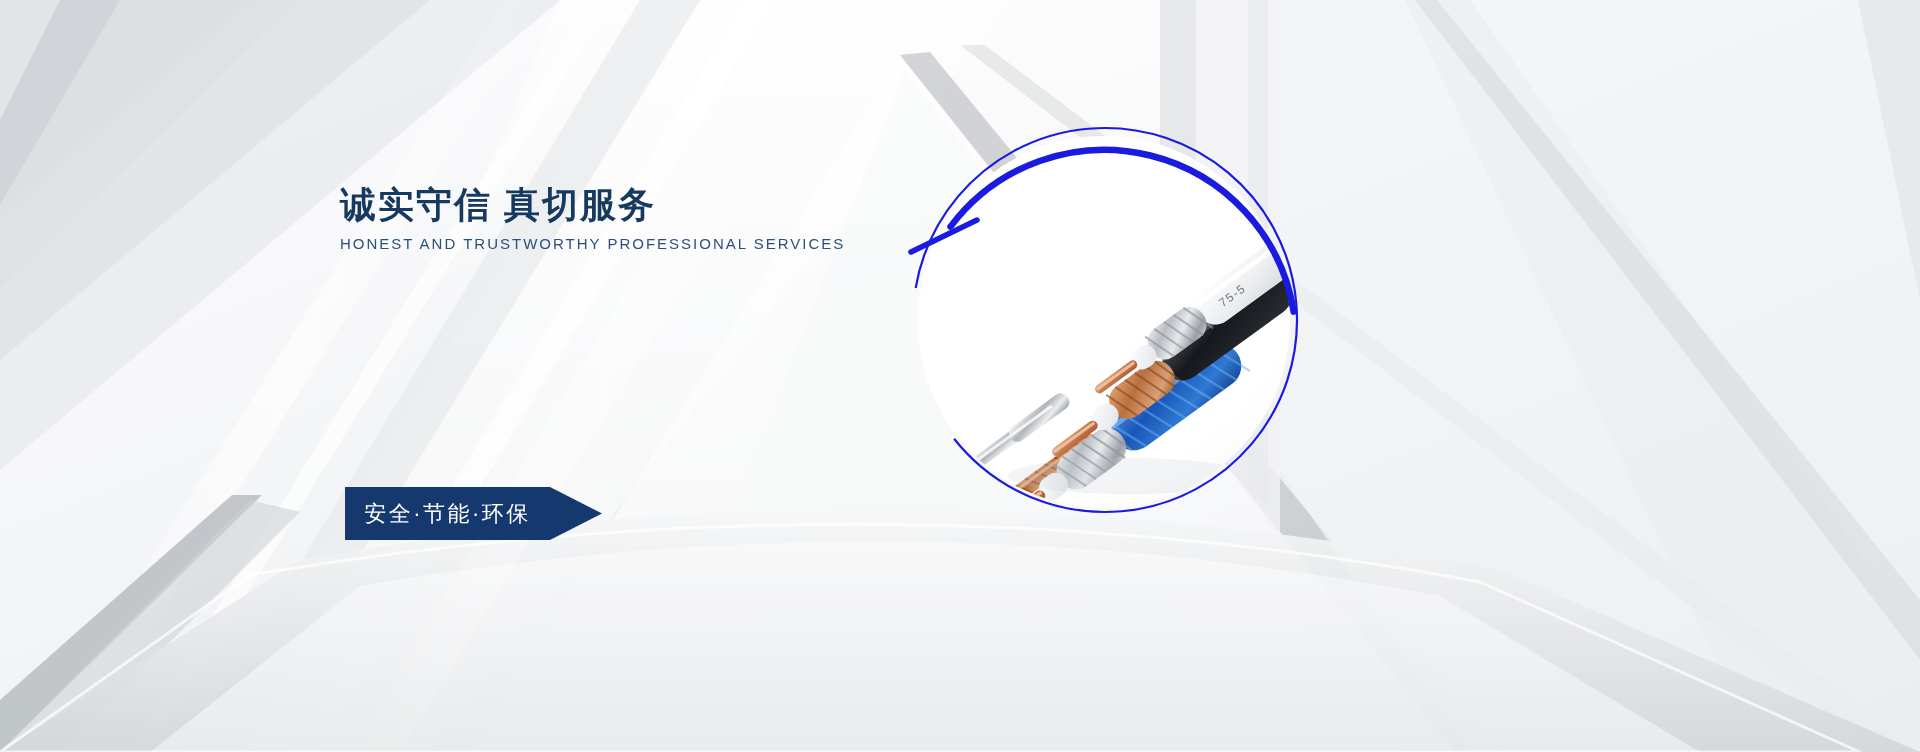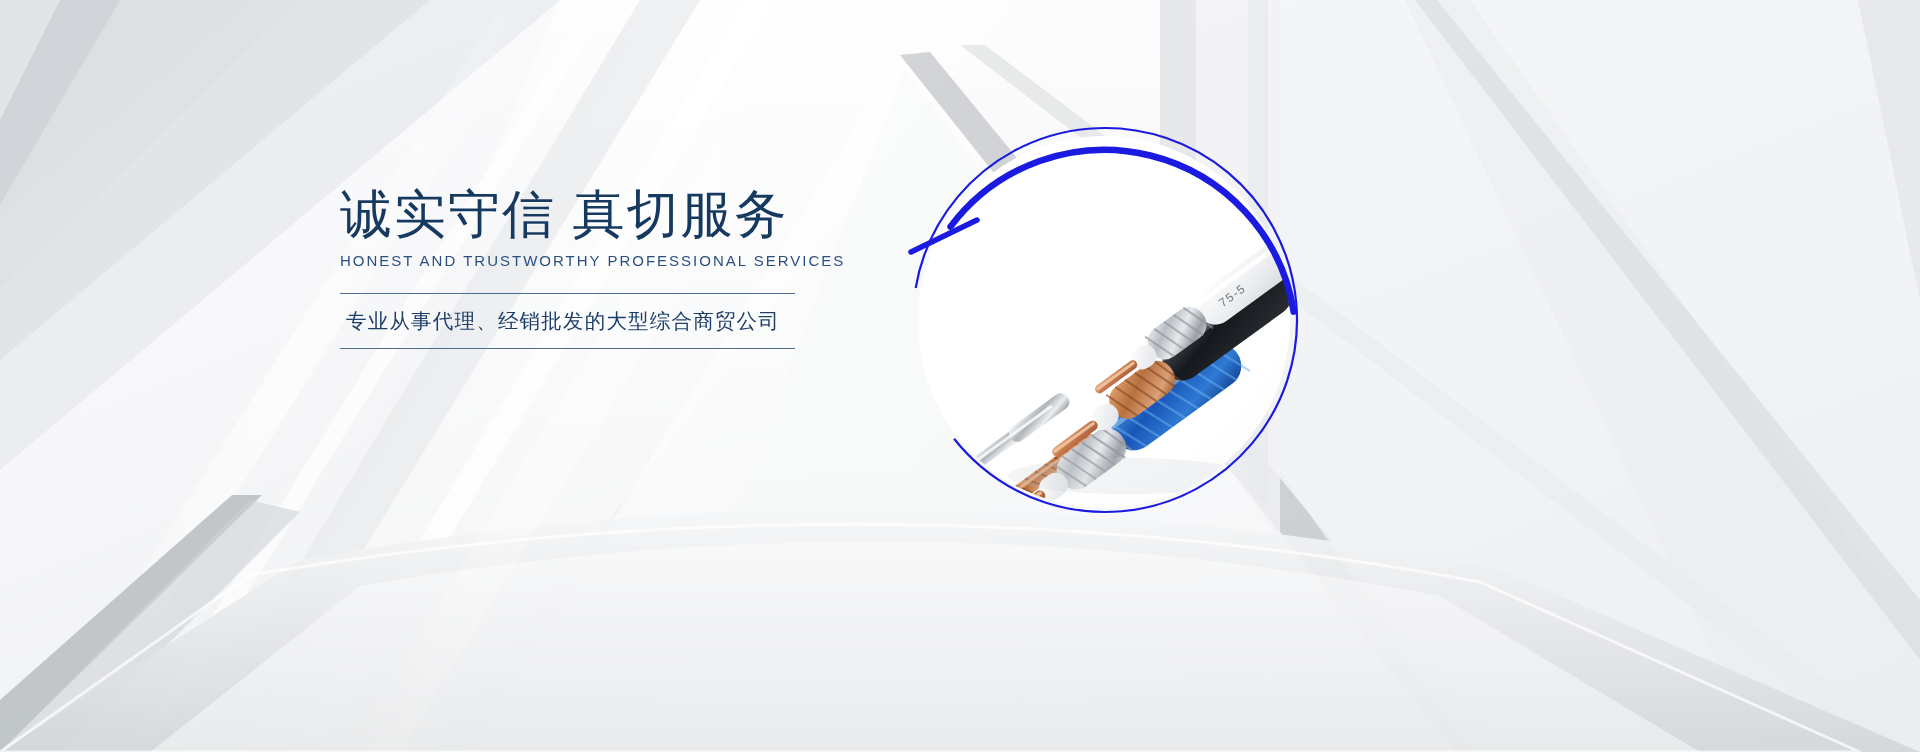--- a/index.html
+++ b/index.html
@@ -18,21 +18,21 @@
   
   .bg{position:absolute;inset:0;overflow:hidden;}
   .bg svg{position:absolute;left:0;top:0;width:1920px;height:752px;display:block;}
 
   
   .copy{
     position:absolute;left:340px;top:186px;width:560px;
     color:#1b3a63;
   }
   .headline{
-    font-size:52px;font-weight:normal;line-height:1.08;
+    font-size:36px;font-weight:bold;line-height:1.08;
     color:#16395f;letter-spacing:2px;white-space:nowrap;
     margin:0 0 2px 0;
     text-shadow:0 1px 0 rgba(255,255,255,.5);
   }
   .subhead{
     font-size:15px;font-weight:400;color:#2b5080;
     letter-spacing:2.0px;white-space:nowrap;margin:10px 0 0 0;
     transform:scaleX(1.0);
   }
   .rules{margin-top:24px;width:455px;}
@@ -288,21 +288,20 @@
         <path d="M 60 86 A 192 192 0 0 1 388 218" fill="none" stroke="#1a1ae0" stroke-width="6.5" stroke-linecap="round" transform="rotate(-8 200 200)"></path>
 
         <path d="M 6 132 L 72 100" fill="none" stroke="#1a1ae0" stroke-width="5.5" stroke-linecap="round"></path>
       </svg>
     </div>
   </div>
 
   <div class="copy">
     <h1 class="headline">诚实守信 真切服务</h1>
     <div class="subhead">HONEST AND TRUSTWORTHY PROFESSIONAL SERVICES</div>
-    <div class="rules">
-      <div class="rule"></div>
-      <div class="tagline">专业从事代理、经销批发的大型综合商贸公司</div>
-      <div class="rule"></div>
-    </div>
   </div>
 
+  <div class="badge">
+    <div class="shape"></div>
+    <div class="txt">安全·节能·环保</div>
+  </div>
 
 </div>
 
 </body></html>

